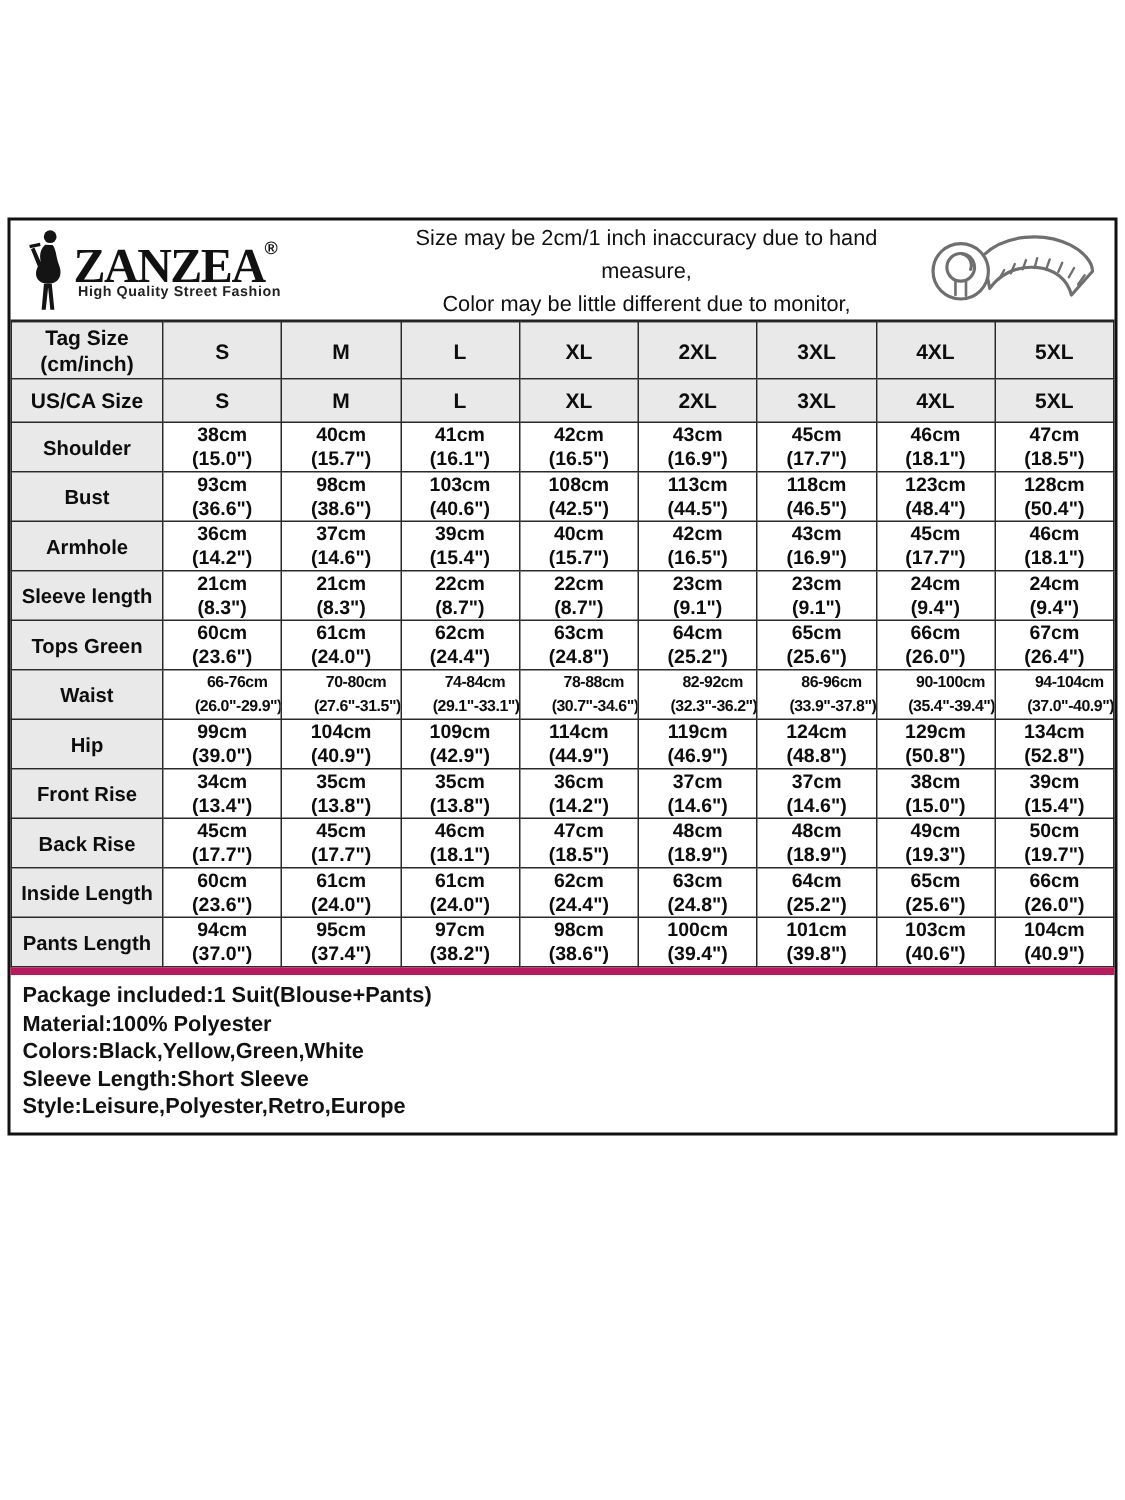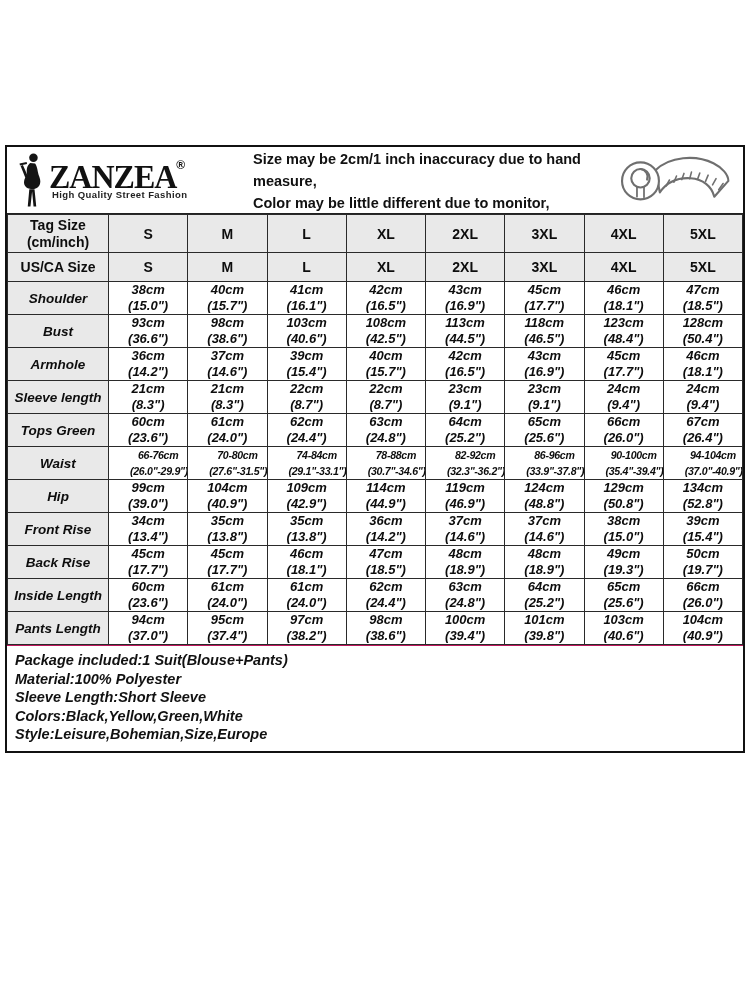--- a/index.html
+++ b/index.html
@@ -37,47 +37,46 @@
     font-family:"Liberation Serif","DejaVu Serif",serif;
     font-weight:bold;font-size:32px;letter-spacing:-1px;
     transform:scaleY(1.02);display:inline-block;
   }
   .reg{font-size:12px;font-weight:bold;vertical-align:top;position:relative;top:-2px;}
   .tagline{
     font-size:9.5px;font-weight:bold;color:#222;
     letter-spacing:.4px;margin-top:-3px;padding-left:3px;white-space:nowrap;
   }
   .disclaimer{
-    flex:1 1 auto;
-    font-size:14.5px;font-weight:bold;line-height:1.52;
+    flex:1 1 auto;text-align:center;
+    font-size:14.5px;font-weight:normal;line-height:1.52;
     padding-top:2px;
   }
   .tape-wrap{flex:0 0 auto;width:128px;display:flex;justify-content:center;align-items:center;padding-right:6px;}
   
   table{border-collapse:collapse;width:100%;table-layout:fixed;}
   td{
     border:1px solid #2a2a2a;
     text-align:center;vertical-align:middle;
     font-weight:bold;color:#0d0d0d;
     padding:0 1px;box-sizing:border-box;
     overflow:hidden;
   }
   tr.size-row td{background:#e9e9e9;font-size:14px;height:29px;}
   tr.size-row.tag-row td{height:38px;}
   tr.size-row.tag-row .label-cell div{line-height:17px;font-size:14px;}
-  tr.meas-row{height:32px;font-style:italic;}
+  tr.meas-row{height:32px;}
   tr.meas-row .label-cell{background:#e9e9e9;font-size:13.5px;}
   .meas-cell{background:#fff;}
   .meas-cell div{font-size:13px;line-height:16px;white-space:nowrap;}
   .meas-cell.range div{font-size:10.6px;letter-spacing:-0.3px;padding-left:20px;}
   
   .footer{
-    border-top:1px solid #be185d;
+    border-top:5px solid #be185d;
     padding:5px 8px 7px 8px;
-    font-style:italic;
   }
   .footer div{
     font-size:14.5px;font-weight:bold;line-height:18.6px;white-space:nowrap;
   }
 </style>
 </head>
 <body>
 
 <div class="page">
   <div class="sheet">
@@ -550,19 +549,19 @@
               <div>104cm</div>
               <div>(40.9")</div>
             </td>
           </tr>
         </tbody>
     </table>
 
     <div class="footer">
       <div>Package included:1 Suit(Blouse+Pants)</div>
       <div>Material:100% Polyester</div>
+      <div>Colors:Black,Yellow,Green,White</div>
       <div>Sleeve Length:Short Sleeve</div>
-      <div>Colors:Black,Yellow,Green,White</div>
-      <div>Style:Leisure,Bohemian,Size,Europe</div>
+      <div>Style:Leisure,Polyester,Retro,Europe</div>
     </div>
 
   </div>
 </div>
 
 </body></html>

